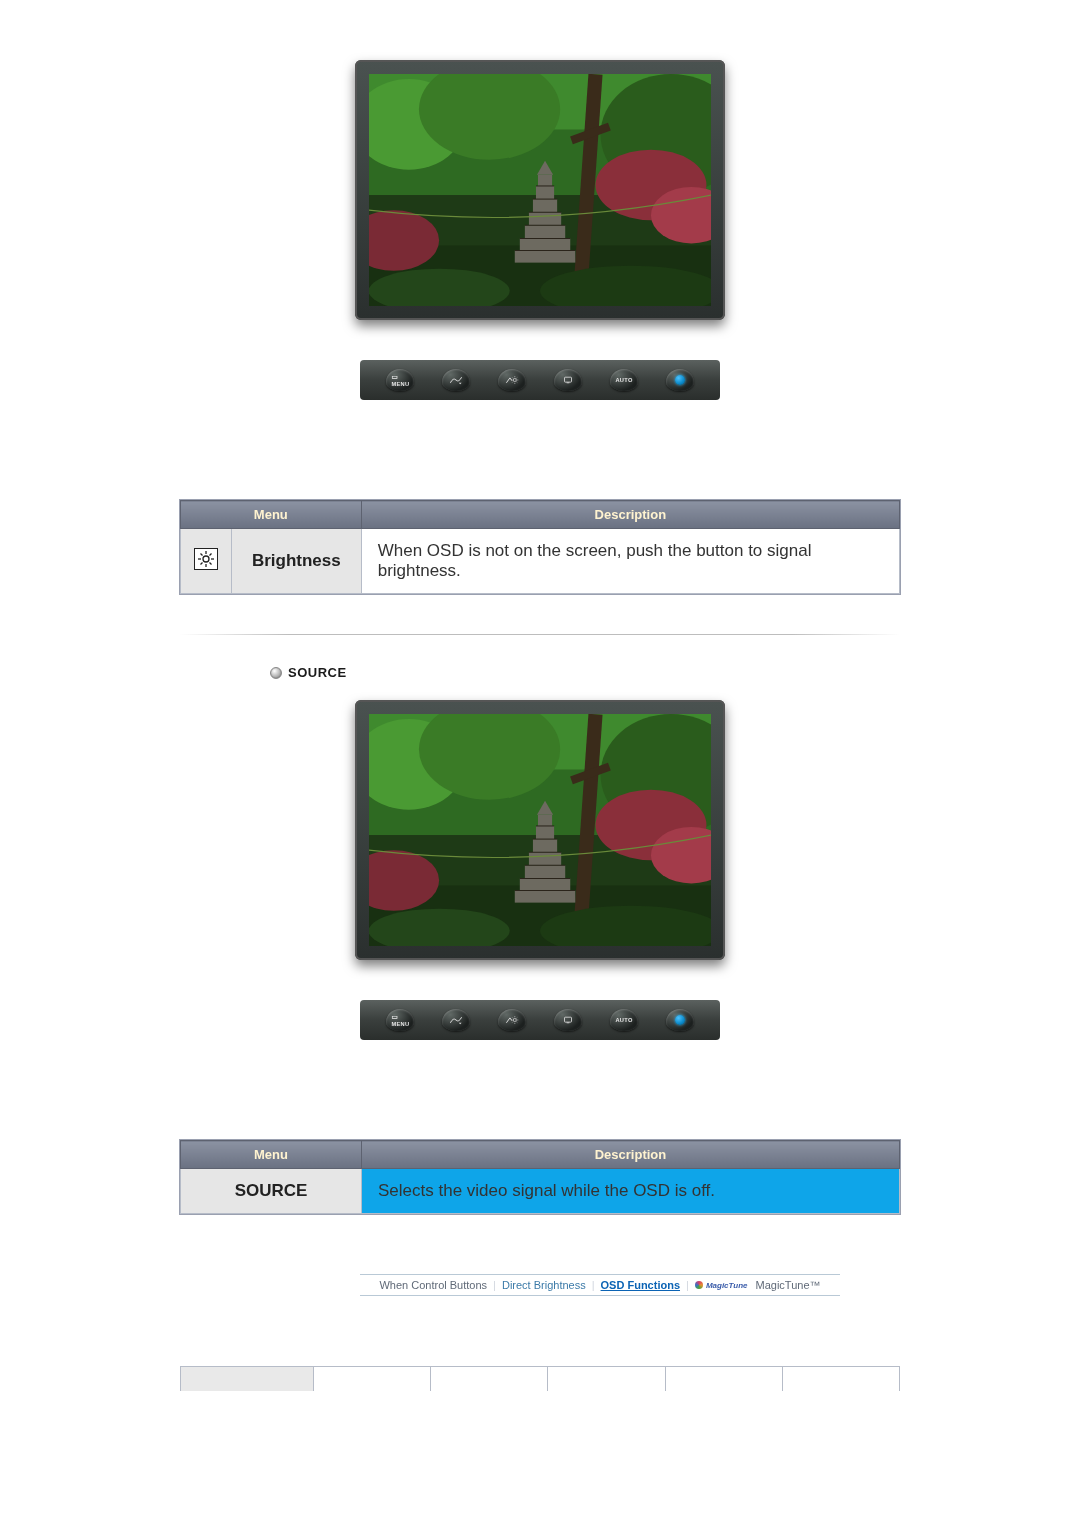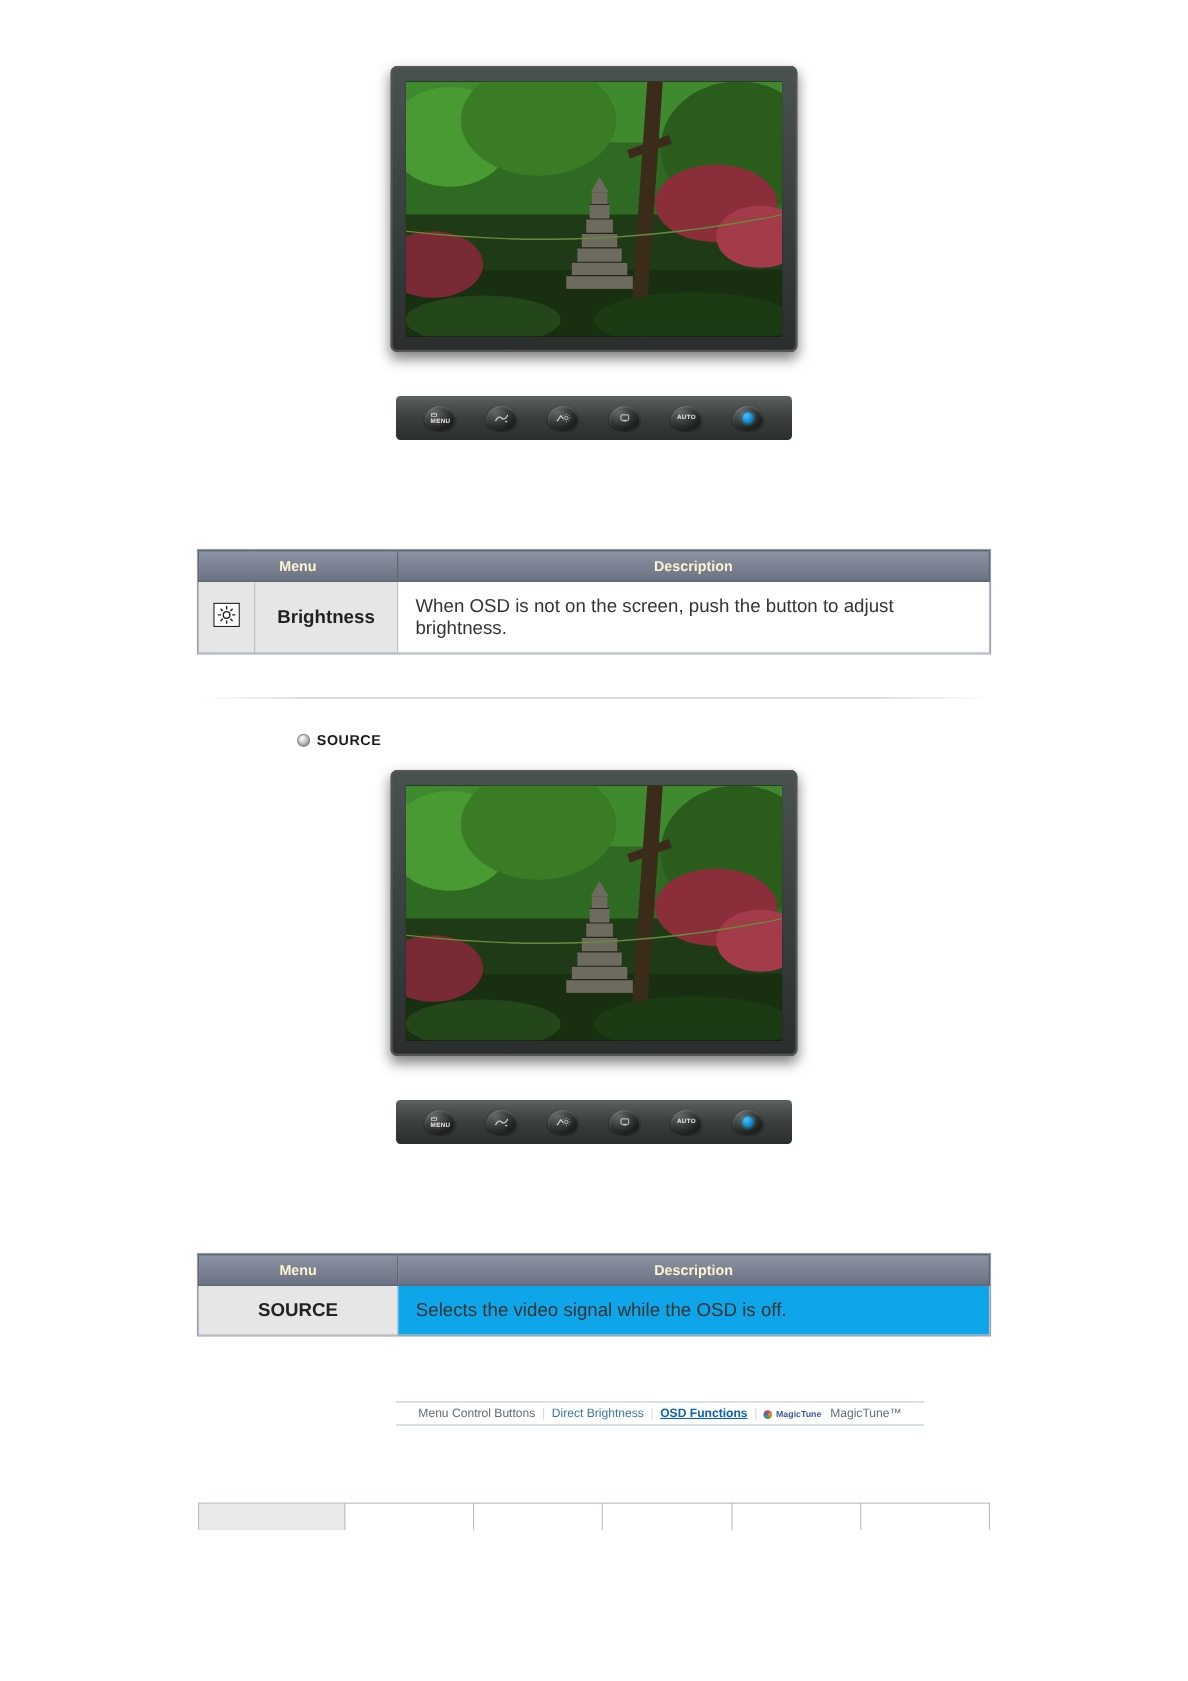--- a/index.html
+++ b/index.html
@@ -179,24 +179,25 @@
   .nav-wrap .sep { color: #d2d7df; }
   .nav-link { color: #3b7aa8; }
   .nav-link.active {
     color: #0b63b4;
     font-weight: bold;
     text-decoration: underline;
   }
   .nav-link.plain { color: #606a78; }
   .nav-logo {
     display: inline-flex;
-    align-items: flex-end;
+    align-items: center;
     gap: 3px;
     font-size: 8px;
     color: #3a5caa;
+    font-style: italic;
     font-weight: bold;
     margin-right: 2px;
   }
   .nav-logo .swirl {
     width: 8px; height: 8px; border-radius: 50%;
     background: conic-gradient(#d83a6a, #e89030, #4aa33c, #3a72c9, #d83a6a);
   }
   
   .bottom-empty {
     width: 720px;
@@ -325,21 +326,21 @@
                 <line x1="16" y1="10" x2="19" y2="10"></line>
                 <line x1="5.5" y1="4.5" x2="7.5" y2="6.5"></line>
                 <line x1="14.5" y1="13.5" x2="16.5" y2="15.5"></line>
                 <line x1="16.5" y1="4.5" x2="14.5" y2="6.5"></line>
                 <line x1="7.5" y1="13.5" x2="5.5" y2="15.5"></line>
               </g>
             </svg>
           </span>
         </td>
         <td class="name-cell">Brightness</td>
-        <td>When OSD is not on the screen, push the button to adjust brightness.</td>
+        <td>When OSD is not on the screen, push the button to signal brightness.</td>
       </tr>
     </tbody>
   </table>
 
   <div class="hr"></div>
 
   <div class="section-heading">
     <span class="bullet-disk"></span>
     <span>SOURCE</span>
   </div>
@@ -437,21 +438,21 @@
     </thead>
     <tbody>
       <tr class="alt">
         <td class="name-cell">SOURCE</td>
         <td style="background:#0ea5e9">Selects the video signal while the OSD is off.</td>
       </tr>
     </tbody>
   </table>
 
   <div class="nav-wrap">
-    <span class="nav-link plain">Menu Control Buttons</span>
+    <span class="nav-link plain">When Control Buttons</span>
     <span class="sep">|</span>
     <span class="nav-link">Direct Brightness</span>
     <span class="sep">|</span>
     <span class="nav-link active">OSD Functions</span>
     <span class="sep">|</span>
     <span class="nav-logo">
       <span class="swirl"></span>
       <span>MagicTune</span>
     </span>
     <span class="nav-link plain">MagicTune™</span>

